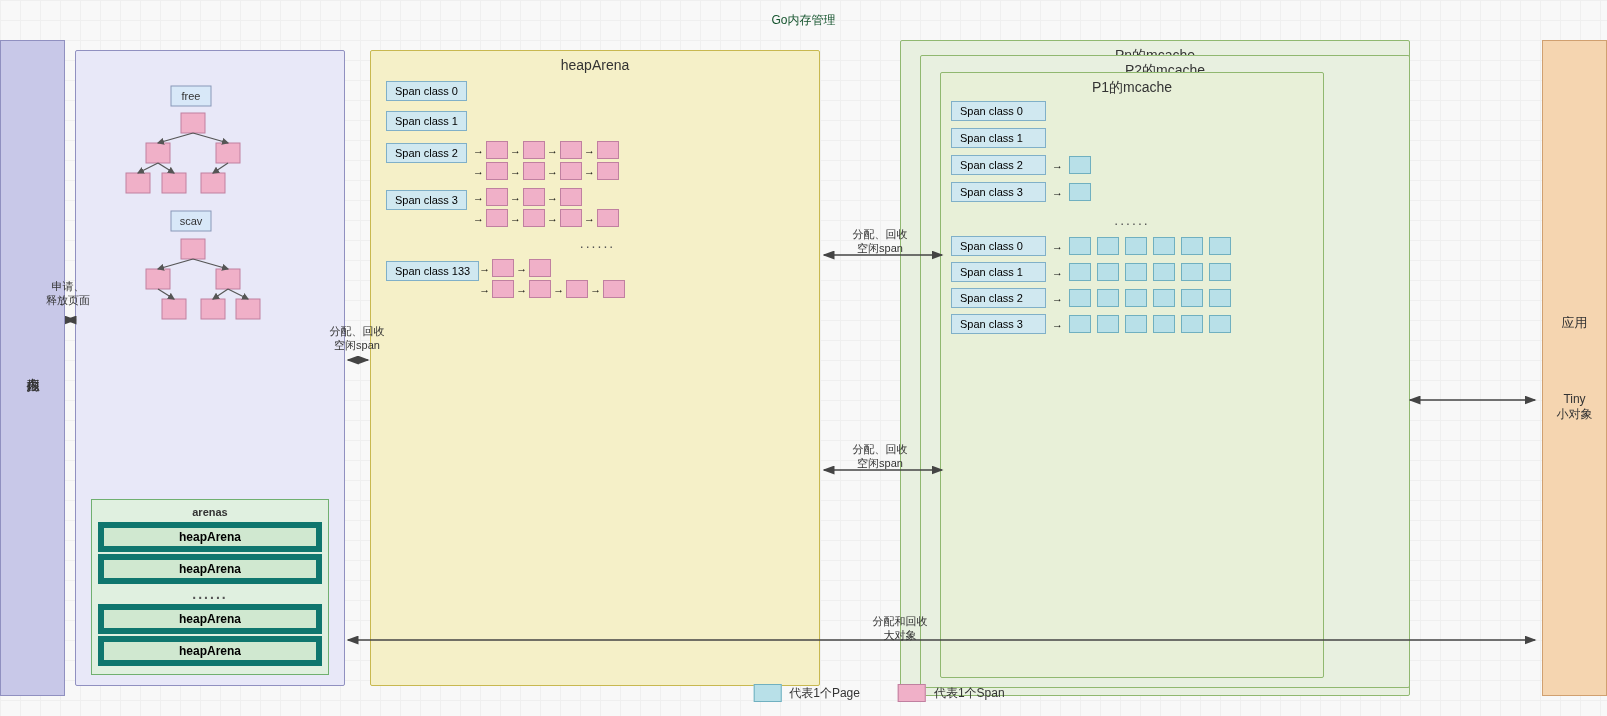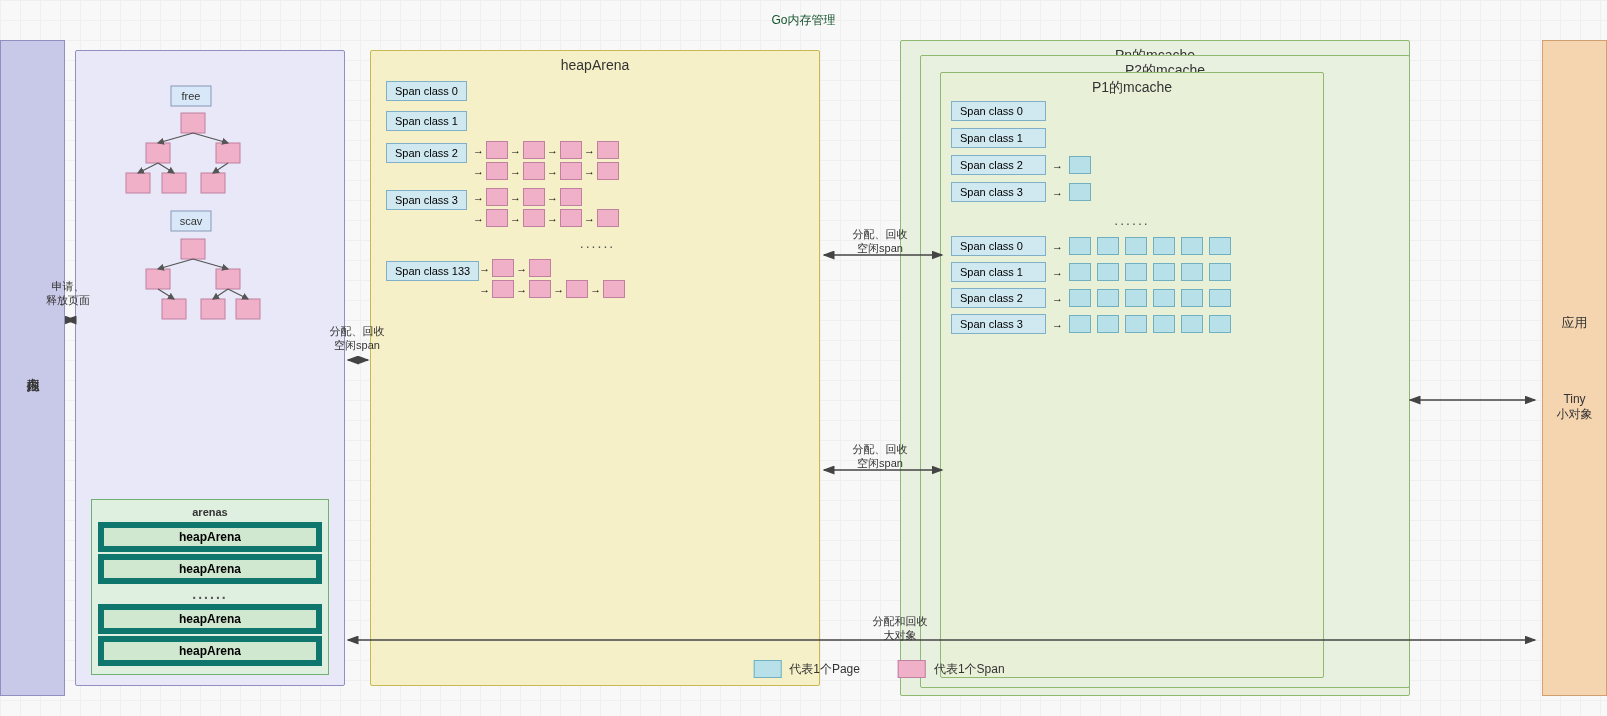--- a/index.html
+++ b/index.html
@@ -210,21 +210,21 @@
       border: 6px solid #0f766e;
       font-size: 12px;
       padding: 2px 14px;
       margin: 2px 0;
       text-align: center;
     }
 
     
     .legend {
       position: absolute;
-      bottom: 38px;
+      bottom: 14px;
       left: 50%;
       transform: translateX(-20%);
       display: flex;
       flex-direction: column;
       gap: 6px;
     }
     .legend-row {
       display: flex;
       align-items: center;
       gap: 8px;

